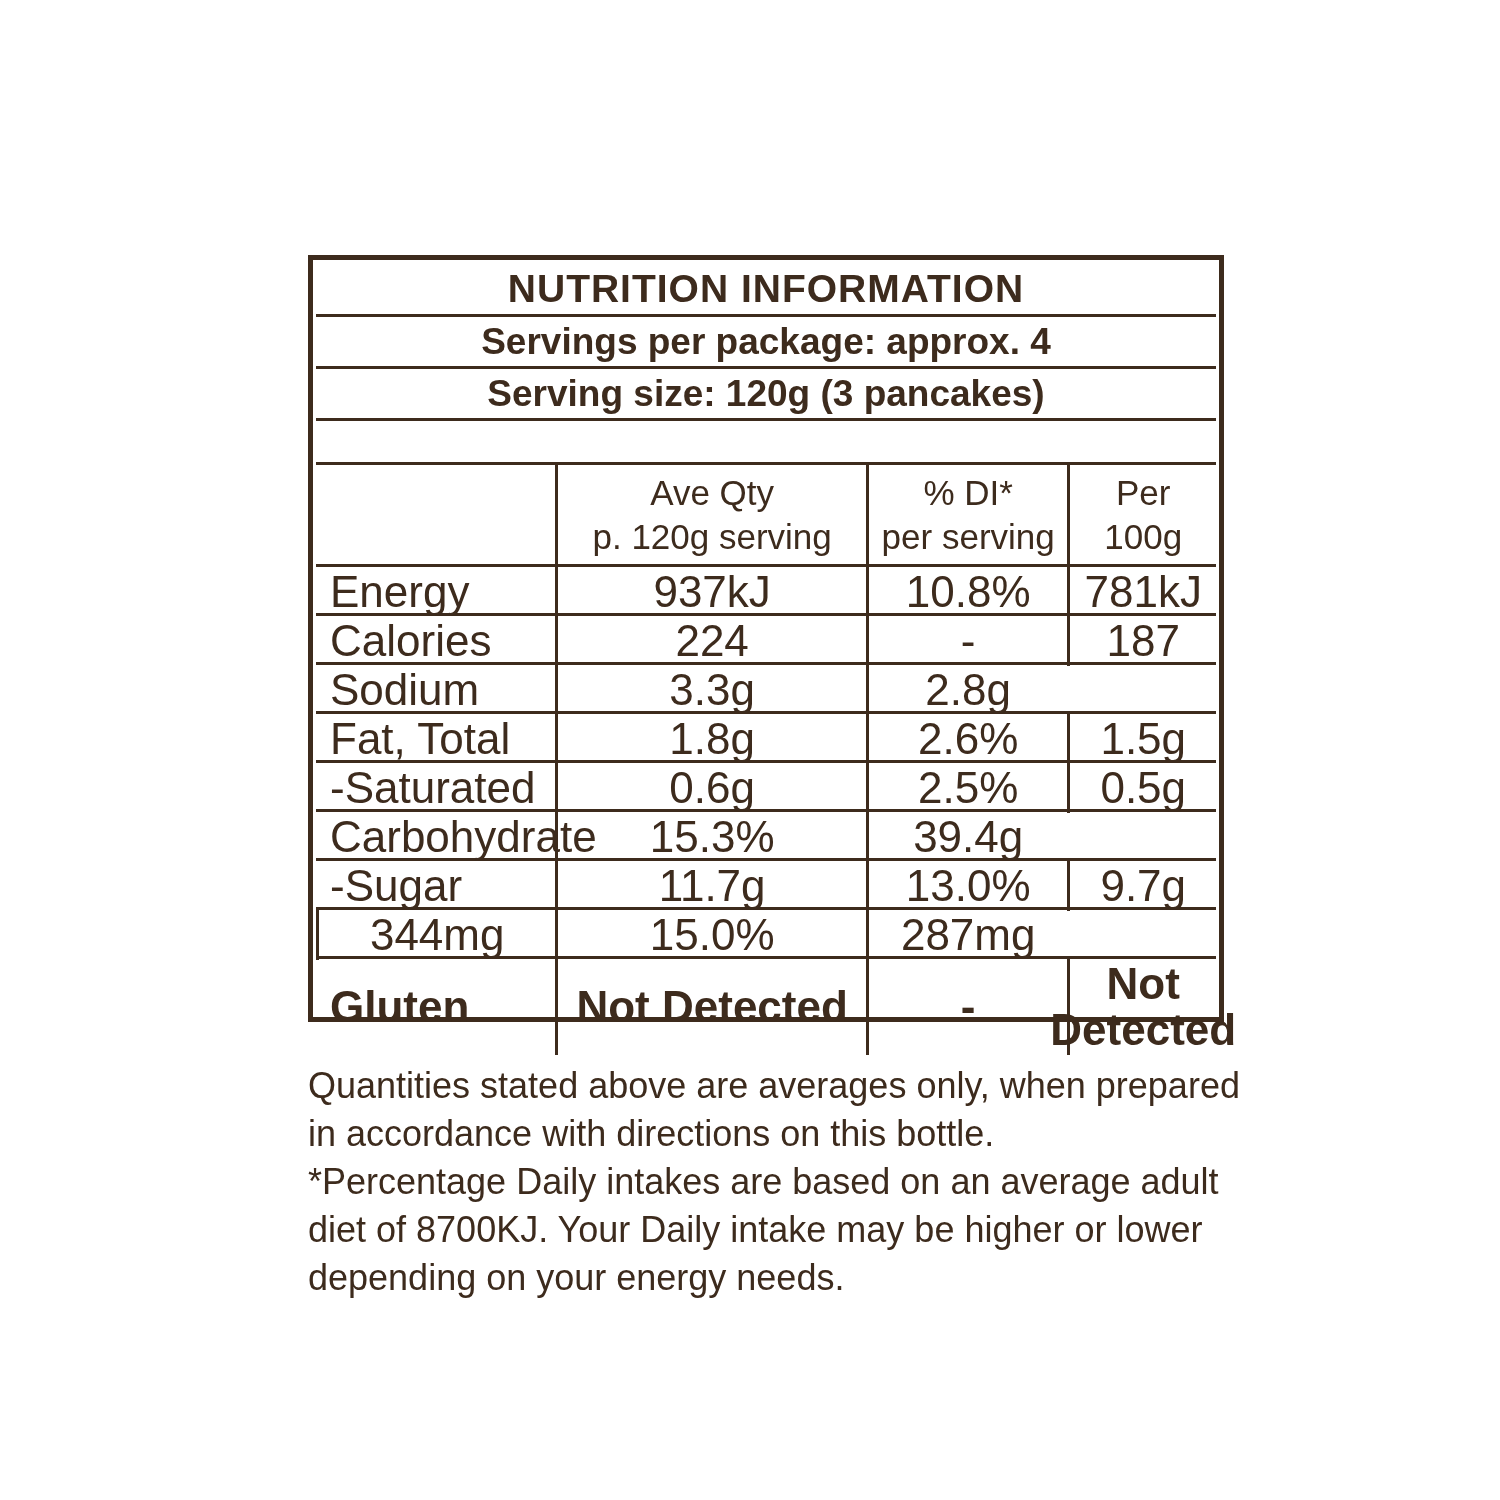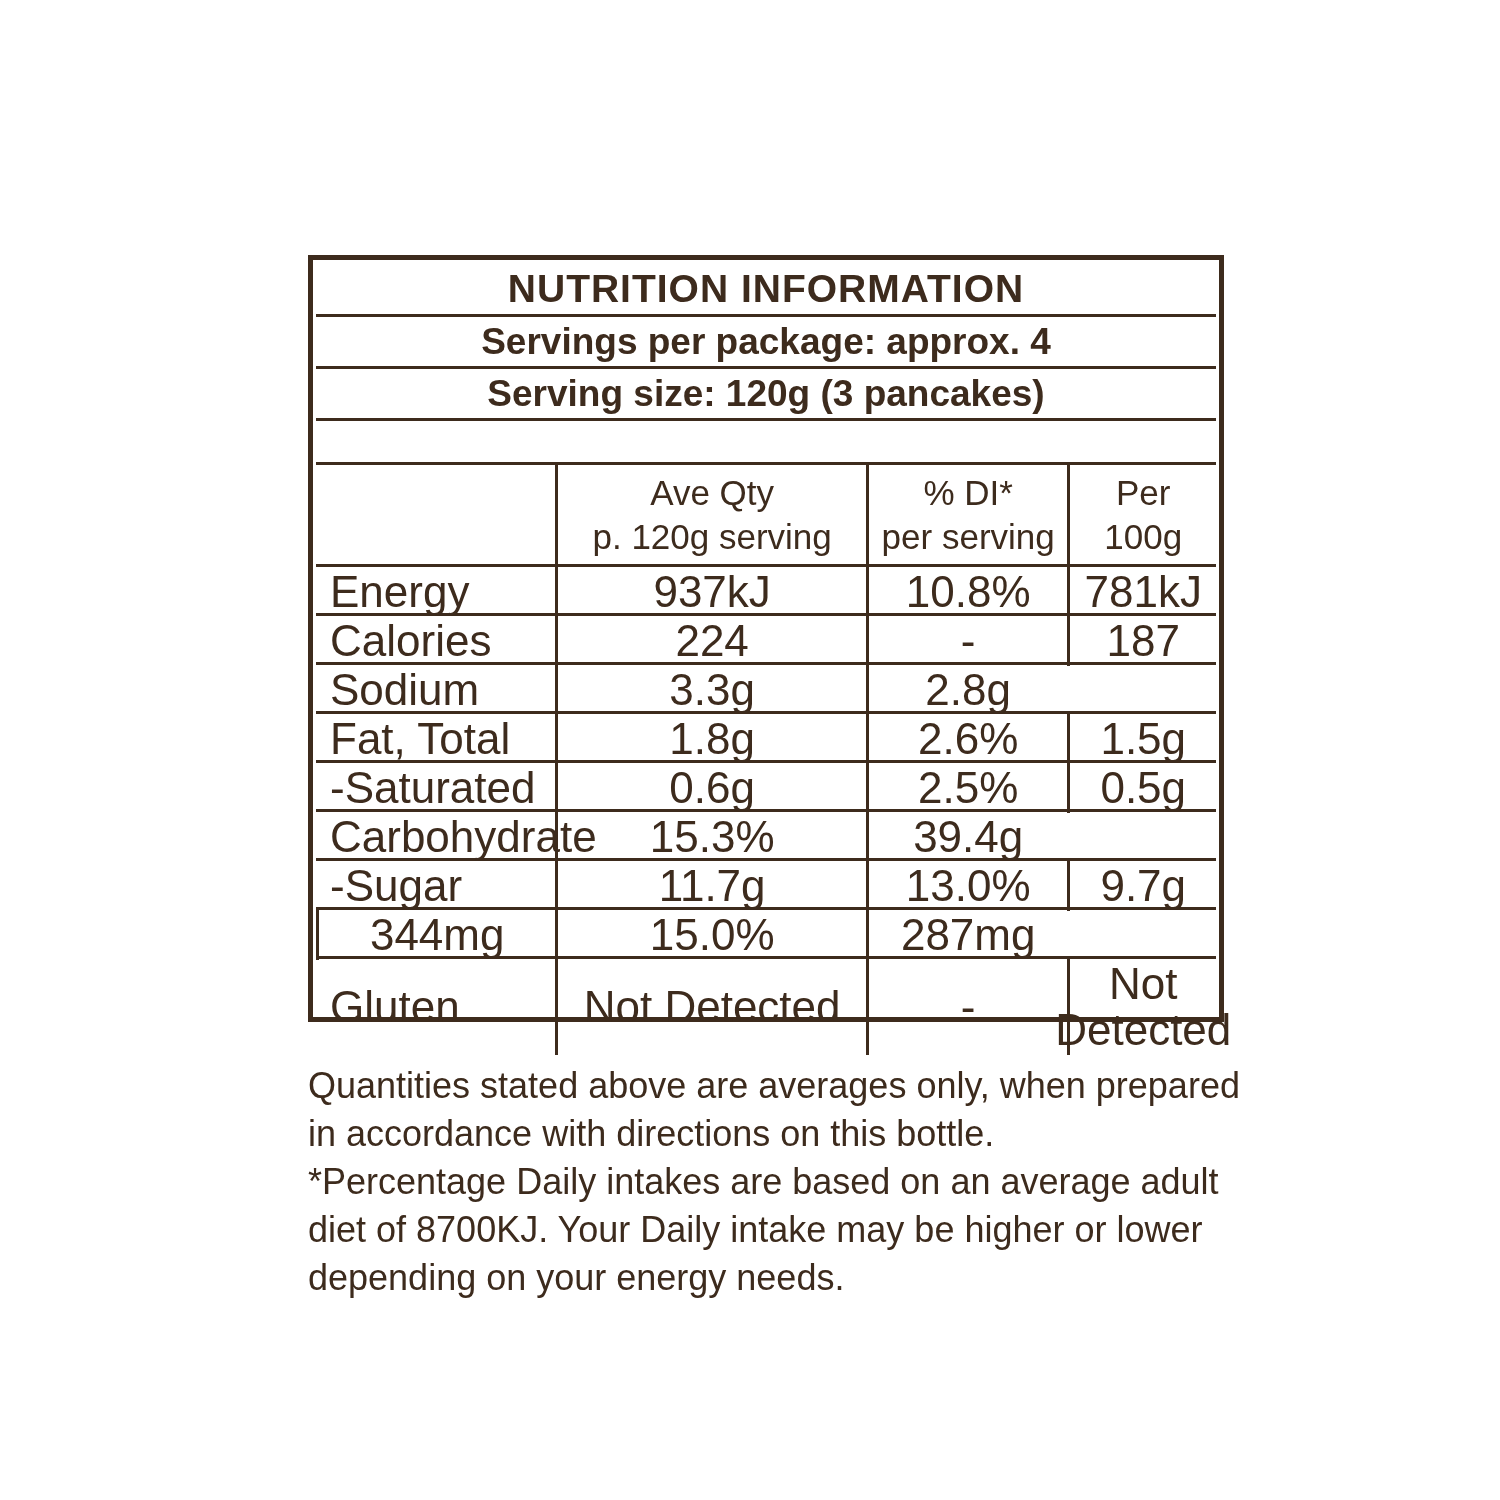--- a/index.html
+++ b/index.html
@@ -36,21 +36,21 @@
     font-size:39px;font-weight:bold;letter-spacing:1px;
   }
   .sub-band{height:52px;}
   .sub-text{font-size:37px;font-weight:bold;}
   .empty-band{height:44px;}
   .tr{
     display:grid;
     grid-template-columns:26.6% 34.5% 22.4% 16.5%;
     border-bottom:3px solid var(--ink);
   }
-  .tr:last-child{border-bottom:none;}
+  .tr:last-child{border-bottom:none;font-weight:bold;}
   .td{
     display:flex;align-items:center;justify-content:center;
     text-align:center;
     font-size:44px;
     line-height:1.05;
     white-space:pre-line;
     overflow:visible;
     padding:2px 4px;
   }
   .td.rowlabel{

